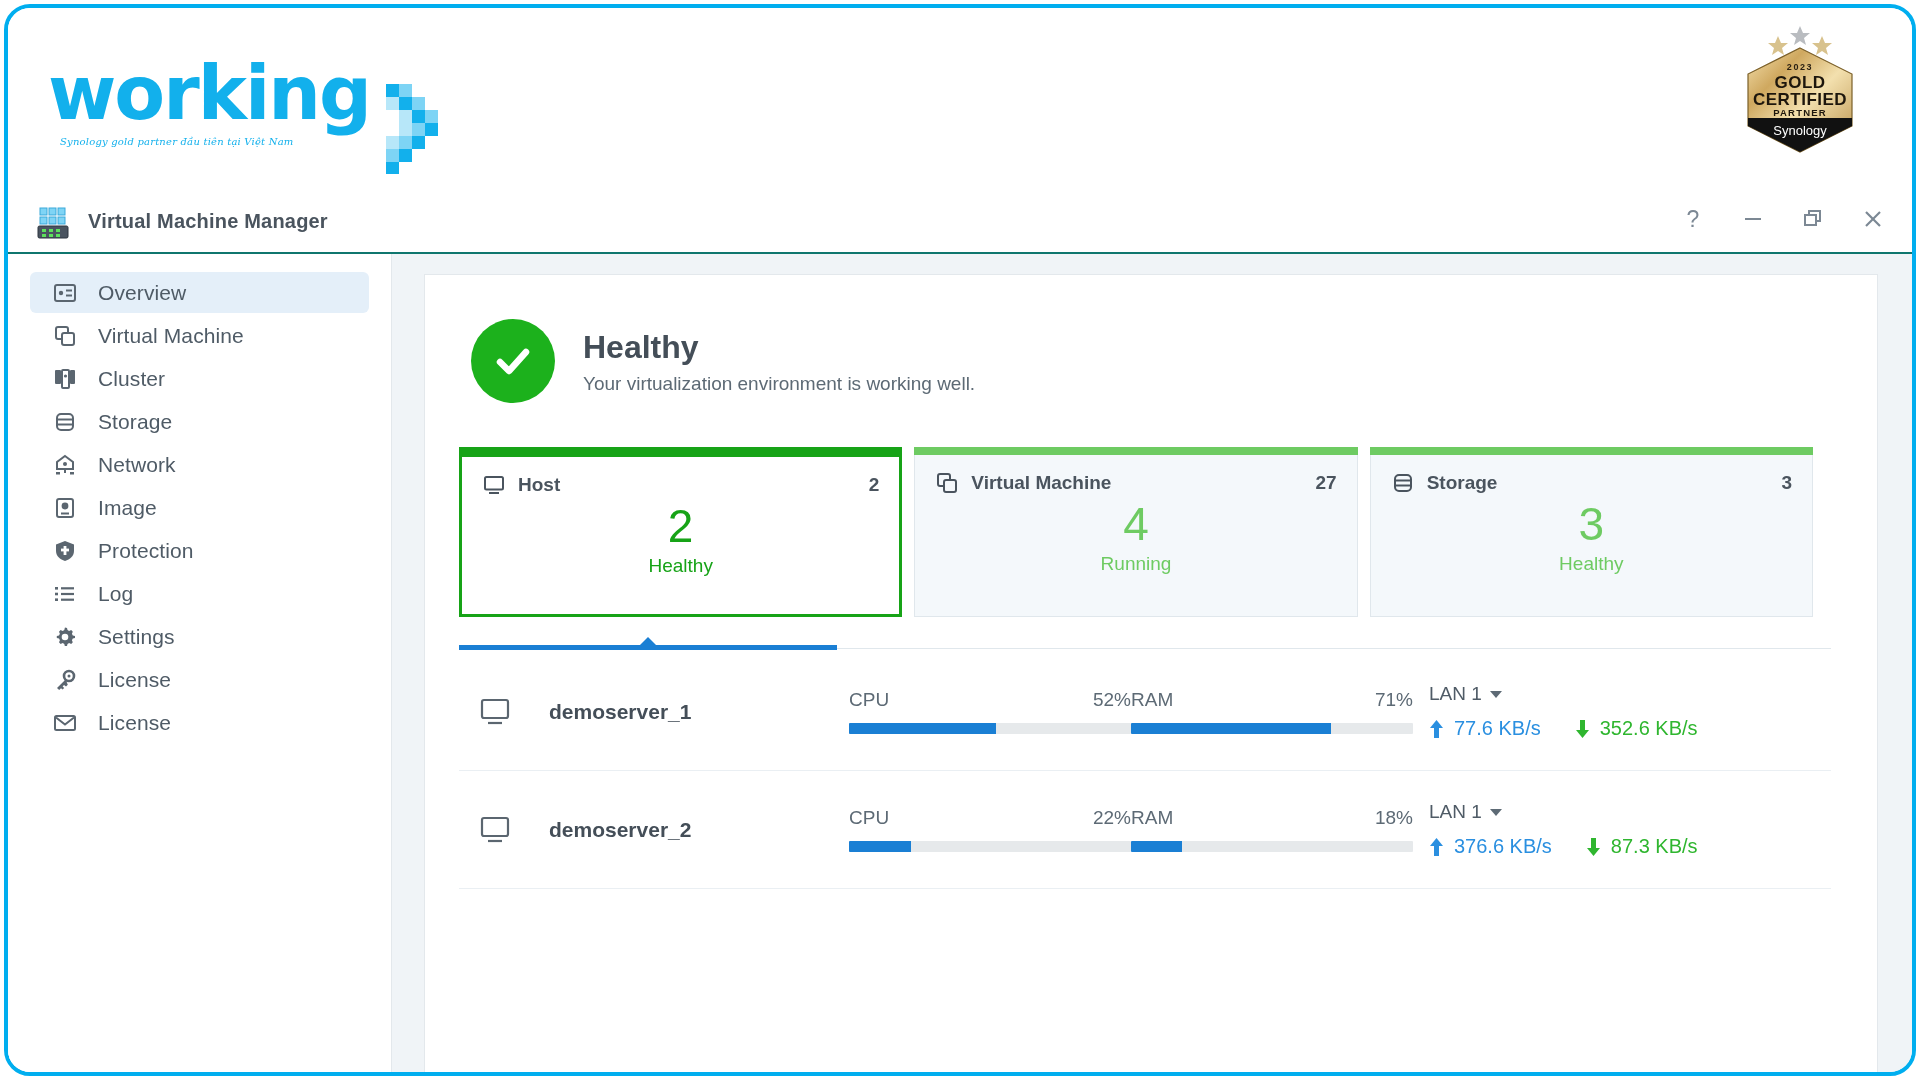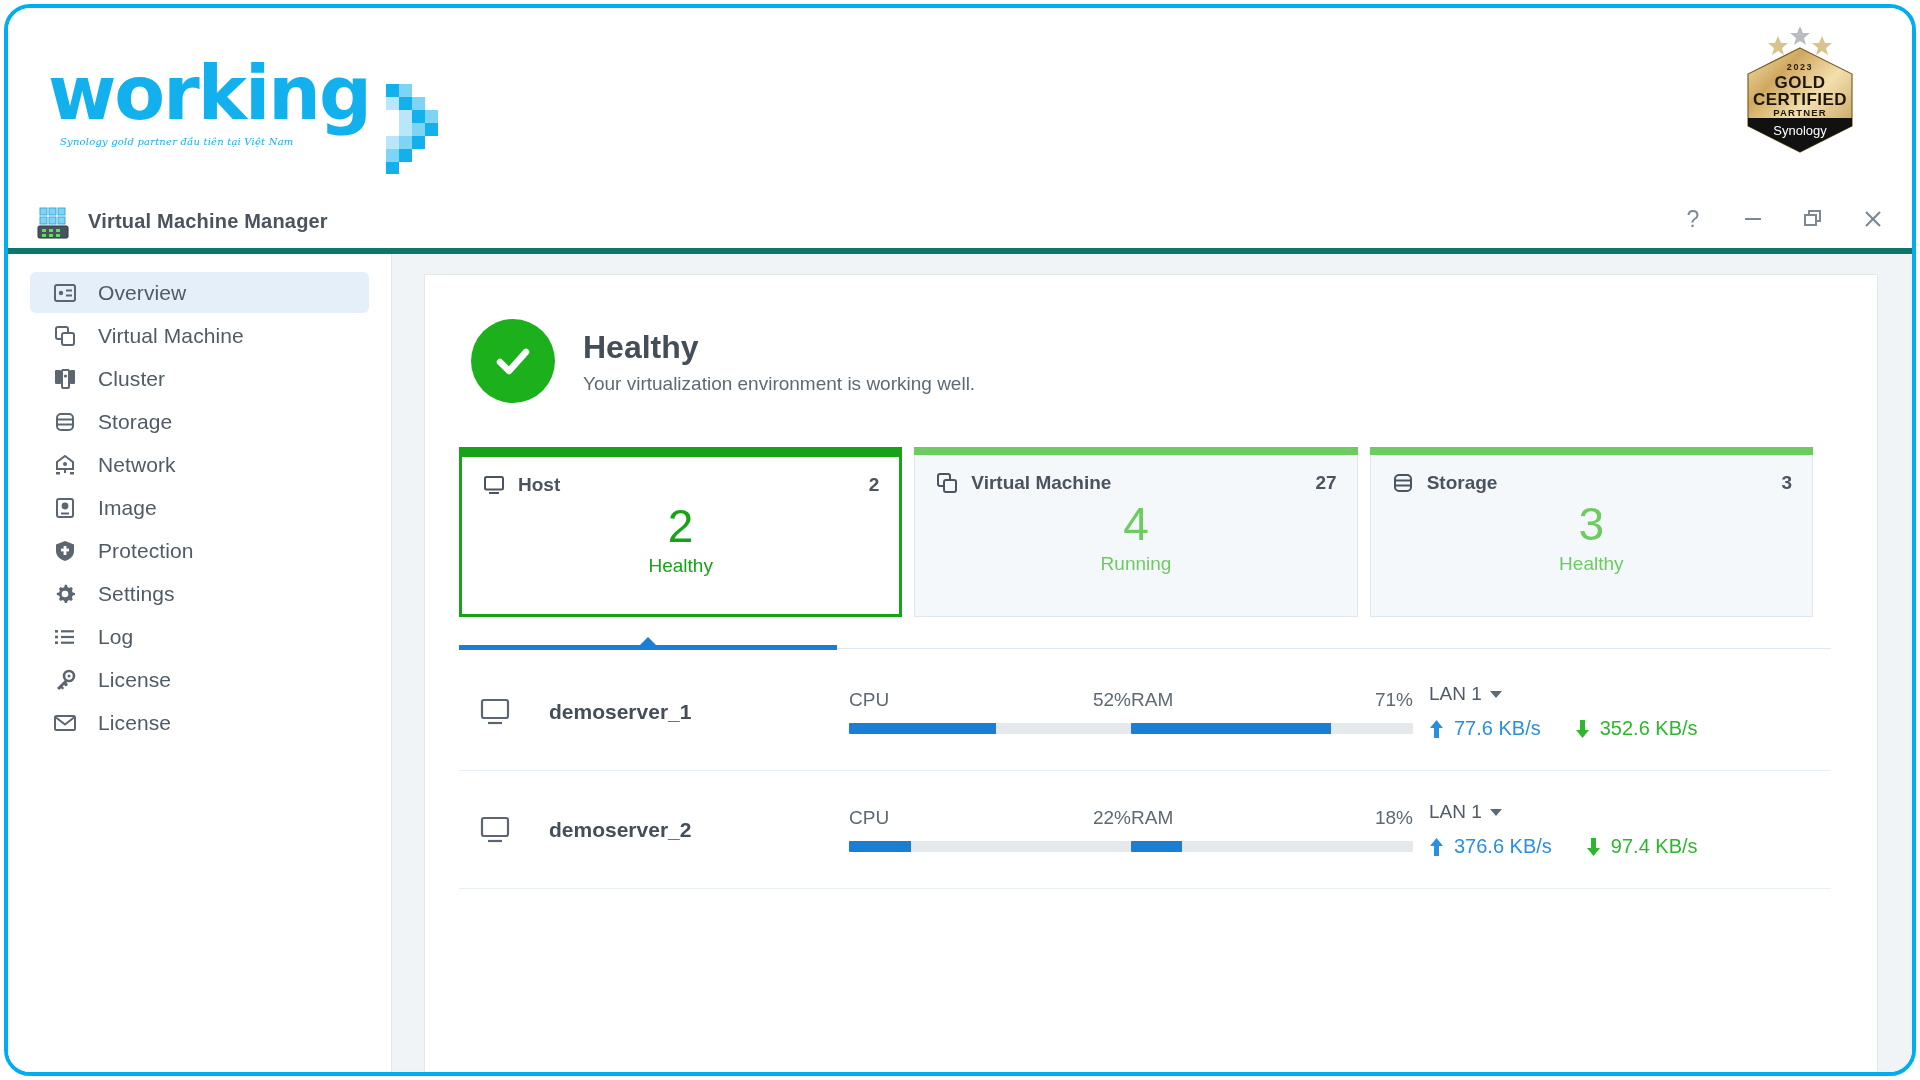--- a/index.html
+++ b/index.html
@@ -36,21 +36,21 @@
   }
   .logo-arrow { position: absolute; left: 338px; top: 28px; }
 
   
   .badge { position: absolute; right: 42px; top: 18px; width: 140px; height: 128px; }
   .badge svg { display: block; }
 
   
   .titlebar {
     position: absolute; left: 0; top: 184px; width: 100%; height: 62px;
-    background: #ffffff; border-bottom: 6px solid #0f766e;
+    background: #ffffff; border-bottom: 2px solid #0f766e;
   }
   .app-icon { position: absolute; left: 28px; top: 14px; width: 34px; height: 34px; }
   .app-title {
     position: absolute; left: 80px; top: 18px;
     font-size: 20px; font-weight: 700; color: #4a545e;
     letter-spacing: .2px;
   }
   .wincontrols { position: absolute; right: 24px; top: 12px; display: flex; align-items: center; gap: 30px; }
   .wc { width: 30px; height: 30px; display: flex; align-items: center; justify-content: center; color: #7c8894; cursor: pointer; }
   .wc svg { display: block; }
@@ -328,48 +328,48 @@
               <rect x="10.6" y="7" width="2.8" height="9" fill="#ffffff"></rect>
               <rect x="8" y="9.6" width="8" height="2.8" fill="#ffffff"></rect>
             </svg>
         </span>
         <span class="nav-label">Protection</span>
       </div>
 
       <div class="nav-item">
         <span class="nav-icon">
           <svg width="24" height="24" viewBox="0 0 24 24">
-              <path d="M12 2.5 l2 .4 .5 2.2 1.6 .9 2.1-.9 1.6 1.6-.9 2.1 .9 1.6 2.2 .5 0 2.2-2.2 .5-.9 1.6 .9 2.1-1.6 1.6-2.1-.9-1.6 .9-.5 2.2-2.2 0-.5-2.2-1.6-.9-2.1 .9-1.6-1.6 .9-2.1-.9-1.6-2.2-.5 0-2.2 2.2-.5 .9-1.6-.9-2.1 1.6-1.6 2.1 .9 1.6-.9 .5-2.2z" fill="#5b6670"></path>
-              <circle cx="12" cy="12" r="3.3" fill="#ffffff"></circle>
-            </svg>
-        </span>
-        <span class="nav-label">Settings</span>
-      </div>
-
-      <div class="nav-item">
-        <span class="nav-icon">
-          <svg width="24" height="24" viewBox="0 0 24 24">
               <g fill="#5b6670">
                 <rect x="2" y="5" width="3" height="2.6"></rect>
                 <rect x="2" y="10.7" width="3" height="2.6"></rect>
                 <rect x="2" y="16.4" width="3" height="2.6"></rect>
               </g>
               <g stroke="#5b6670" stroke-width="2.2">
                 <line x1="8" y1="6.3" x2="21" y2="6.3"></line>
                 <line x1="8" y1="12" x2="21" y2="12"></line>
                 <line x1="8" y1="17.7" x2="21" y2="17.7"></line>
               </g>
             </svg>
         </span>
         <span class="nav-label">Log</span>
       </div>
 
       <div class="nav-item">
         <span class="nav-icon">
           <svg width="24" height="24" viewBox="0 0 24 24">
+              <path d="M12 2.5 l2 .4 .5 2.2 1.6 .9 2.1-.9 1.6 1.6-.9 2.1 .9 1.6 2.2 .5 0 2.2-2.2 .5-.9 1.6 .9 2.1-1.6 1.6-2.1-.9-1.6 .9-.5 2.2-2.2 0-.5-2.2-1.6-.9-2.1 .9-1.6-1.6 .9-2.1-.9-1.6-2.2-.5 0-2.2 2.2-.5 .9-1.6-.9-2.1 1.6-1.6 2.1 .9 1.6-.9 .5-2.2z" fill="#5b6670"></path>
+              <circle cx="12" cy="12" r="3.3" fill="#ffffff"></circle>
+            </svg>
+        </span>
+        <span class="nav-label">Settings</span>
+      </div>
+
+      <div class="nav-item">
+        <span class="nav-icon">
+          <svg width="24" height="24" viewBox="0 0 24 24">
               <circle cx="16" cy="8" r="5" fill="none" stroke="#5b6670" stroke-width="2.6"></circle>
               <circle cx="16" cy="8" r="1.5" fill="#5b6670"></circle>
               <path d="M12.6 11.4 L4 20 L6.2 22 L8 20.2 L9.6 21.6 L11.2 20 L9.6 18.5 L11 17 L13 18.6 L14.8 16.8 Z" fill="#5b6670"></path>
             </svg>
         </span>
         <span class="nav-label">License</span>
       </div>
 
       <div class="nav-item">
         <span class="nav-icon">
@@ -552,21 +552,21 @@
                 <span class="rate up">
                   <svg width="15" height="18" viewBox="0 0 15 18">
                       <polygon points="7.5,0 14,8 10,8 10,18 5,18 5,8 1,8" fill="#2a8fe0"></polygon>
                     </svg>
                   <span>376.6 KB/s</span>
                 </span>
                 <span class="rate down">
                   <svg width="15" height="18" viewBox="0 0 15 18">
                       <polygon points="7.5,18 14,10 10,10 10,0 5,0 5,10 1,10" fill="#2fb62f"></polygon>
                     </svg>
-                  <span>97.4 KB/s</span>
+                  <span>87.3 KB/s</span>
                 </span>
               </div>
             </div>
           </div>
 
         </div>
       </div>
     </div>
   </div>
 </div>

